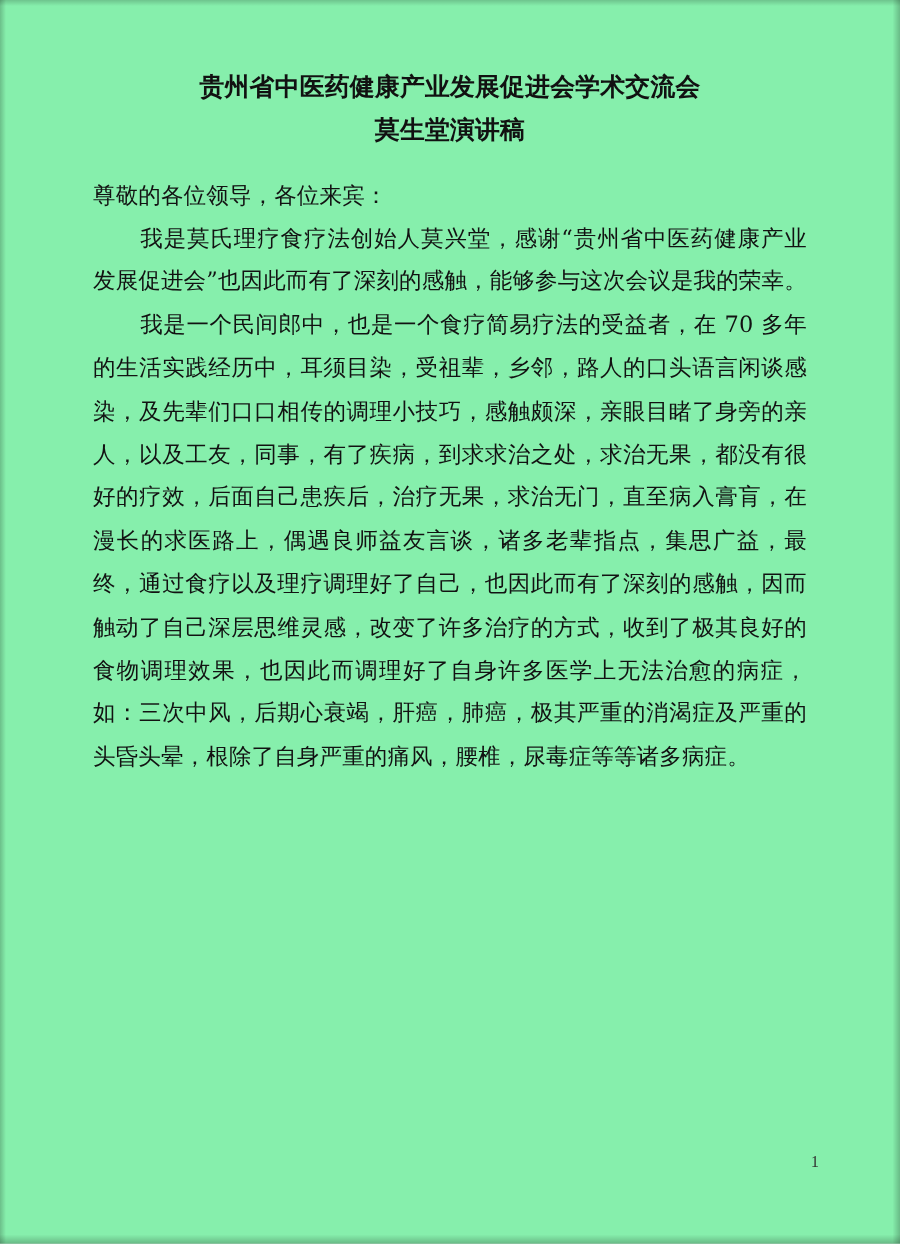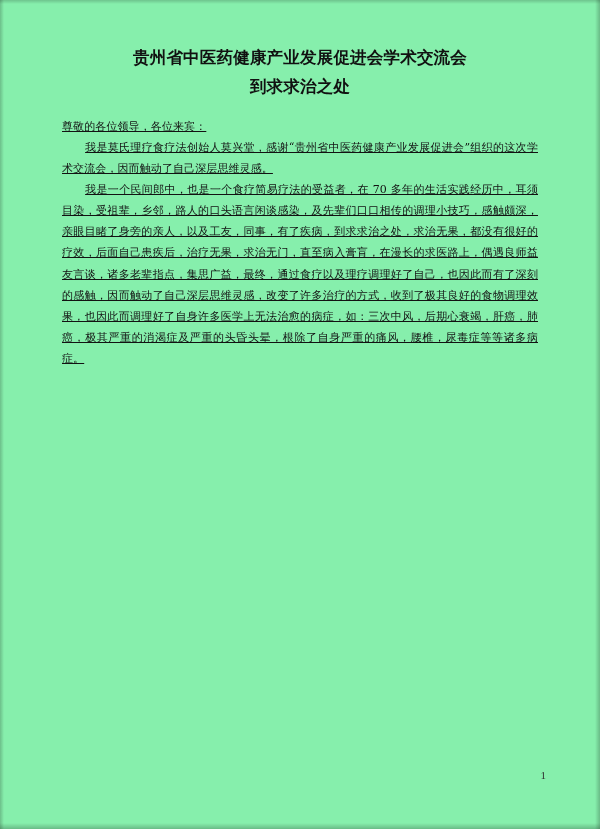--- a/index.html
+++ b/index.html
@@ -43,27 +43,26 @@
     white-space: nowrap;
   }
   .title-line-2 {
     padding-left: 0;
   }
   .body-text {
     margin-top: 14px;
   }
   p.para {
     margin: 0;
-    font-size: 11px;
+    font-size: 15px;
     line-height: 1.92;
     color: #121212;
     text-align: justify;
     text-justify: inter-ideograph;
     letter-spacing: 0.1px;
-    text-decoration: underline;
   }
   p.indent-2 {
     text-indent: 2.1em;
   }
   .page-number {
     position: absolute;
     right: 54px;
     bottom: 48px;
     font-size: 11px;
     color: #333333;
@@ -107,26 +106,26 @@
   }
 </style>
 </head>
 <body>
 
 <div class="page">
   <div class="page-inner">
 
     <div class="doc-title">
       <span class="line title-line-1">贵州省中医药健康产业发展促进会学术交流会</span>
-      <span class="line title-line-2">到求求治之处</span>
+      <span class="line title-line-2">莫生堂演讲稿</span>
     </div>
 
     <div class="body-text">
       <p class="para indent-0">尊敬的各位领导，各位来宾：</p>
-      <p class="para indent-2">我是莫氏理疗食疗法创始人莫兴堂，感谢“贵州省中医药健康产业发展促进会”组织的这次学术交流会，因而触动了自己深层思维灵感。</p>
+      <p class="para indent-2">我是莫氏理疗食疗法创始人莫兴堂，感谢“贵州省中医药健康产业发展促进会”也因此而有了深刻的感触，能够参与这次会议是我的荣幸。</p>
       <p class="para indent-2">我是一个民间郎中，也是一个食疗简易疗法的受益者，在 70 多年的生活实践经历中，耳须目染，受祖辈，乡邻，路人的口头语言闲谈感染，及先辈们口口相传的调理小技巧，感触颇深，亲眼目睹了身旁的亲人，以及工友，同事，有了疾病，到求求治之处，求治无果，都没有很好的疗效，后面自己患疾后，治疗无果，求治无门，直至病入膏肓，在漫长的求医路上，偶遇良师益友言谈，诸多老辈指点，集思广益，最终，通过食疗以及理疗调理好了自己，也因此而有了深刻的感触，因而触动了自己深层思维灵感，改变了许多治疗的方式，收到了极其良好的食物调理效果，也因此而调理好了自身许多医学上无法治愈的病症，如：三次中风，后期心衰竭，肝癌，肺癌，极其严重的消渴症及严重的头昏头晕，根除了自身严重的痛风，腰椎，尿毒症等等诸多病症。</p>
     </div>
 
   </div>
 
   <div class="page-number">1</div>
 
   <div class="edge-shadow-left"></div>
   <div class="edge-shadow-top"></div>
   <div class="edge-shadow-right"></div>

